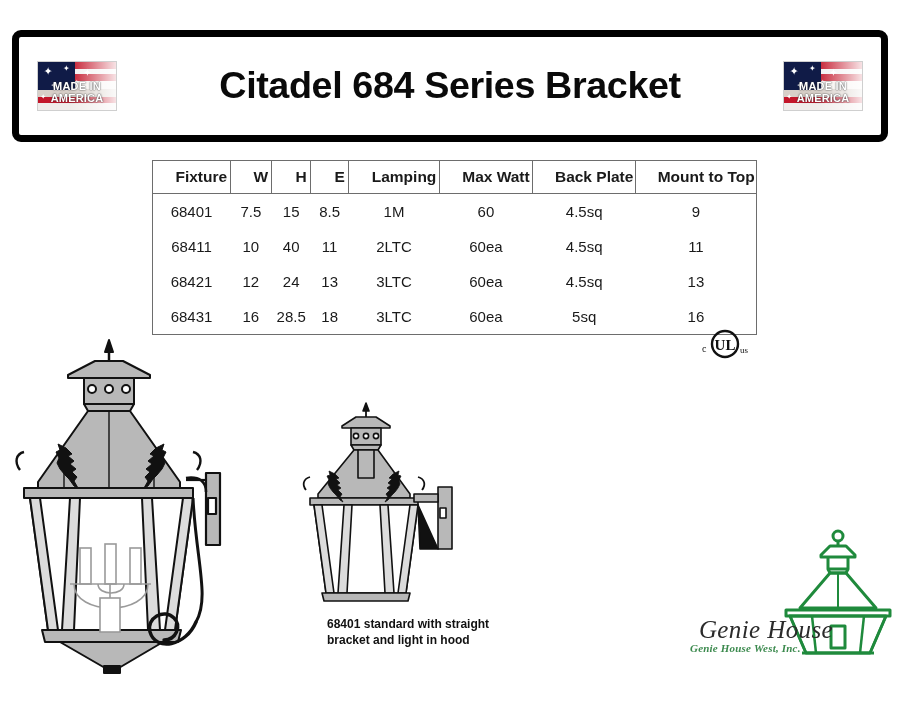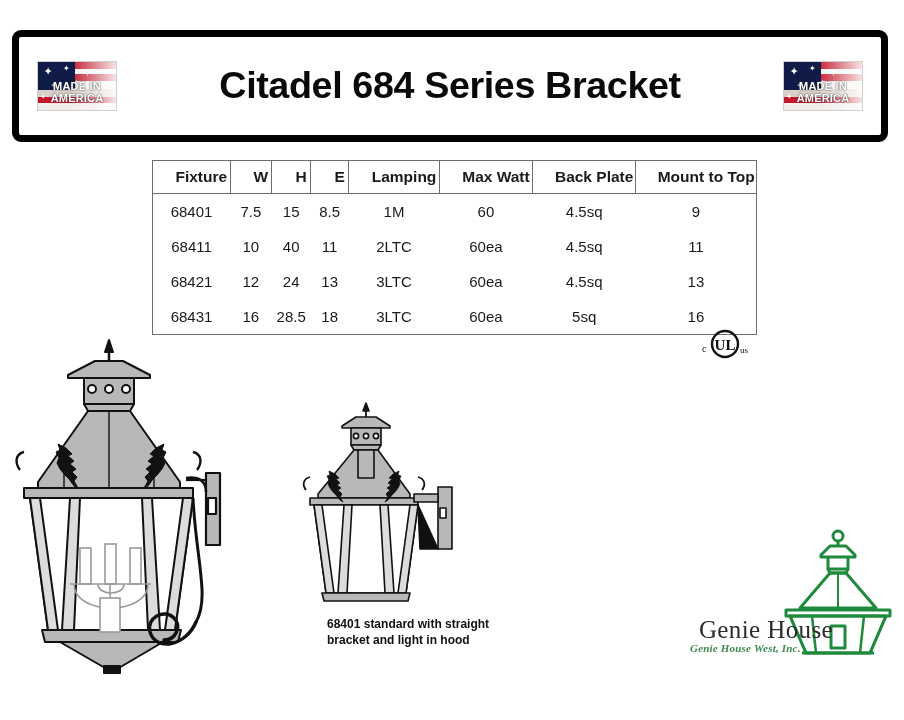--- a/index.html
+++ b/index.html
@@ -102,21 +102,21 @@
   .caption{
     position:absolute;left:287px;top:616px;width:215px;
     font-weight:700;font-size:12px;line-height:16px;color:#111;margin-left:40px;
   }
 
   
   .logo-wrap{position:absolute;left:690px;top:528px;width:205px;height:130px;}
   .logo-name{
     position:absolute;left:0;top:88px;width:152px;text-align:center;
     font-family:"Liberation Serif","DejaVu Serif",serif;
-    font-size:25px;color:#2b2b2b;letter-spacing:.4px;
+    font-style:italic;font-size:25px;color:#2b2b2b;letter-spacing:.4px;
   }
   .logo-sub{
     position:absolute;left:0;top:114px;width:152px;text-align:left;
     font-family:"Liberation Serif","DejaVu Serif",serif;
     font-style:italic;font-weight:700;font-size:11px;color:#3c8a4e;
     letter-spacing:.2px;
   }
   svg{display:block;overflow:visible;}
 </style>
 </head>

